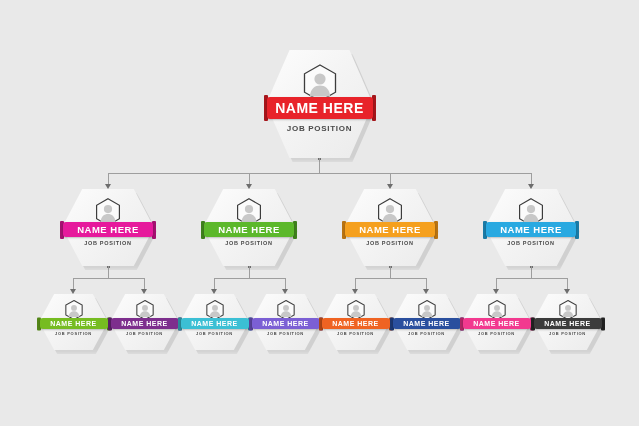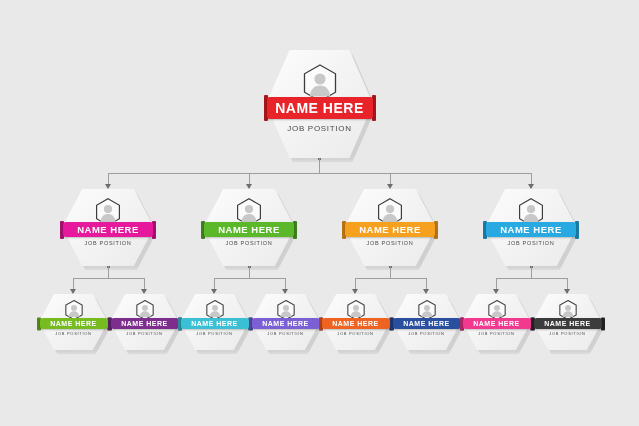--- a/index.html
+++ b/index.html
@@ -56,21 +56,21 @@
     width:4px;border-radius:1px;
   }
   .ribbon .tab.l{left:-3px;}
   .ribbon .tab.r{right:-3px;}
   .ribbon .name{
     color:#ffffff;font-weight:bold;letter-spacing:0.5px;
     white-space:nowrap;line-height:1;
   }
   .jobpos{
     position:absolute;left:50%;transform:translateX(-50%);
-    color:#4a4a4a;font-weight:normal;letter-spacing:0.7px;
+    color:#4a4a4a;font-weight:bold;letter-spacing:0.7px;
     white-space:nowrap;text-align:left;line-height:1;
   }
 
   
   .lvl1 .avatar{top:14px;}
   .lvl1 .ribbon{height:22px;top:47px;}
   .lvl1 .name{font-size:14px;}
   .lvl1 .jobpos{top:75px;font-size:8px;}
 
   .lvl2 .avatar{top:9px;}

